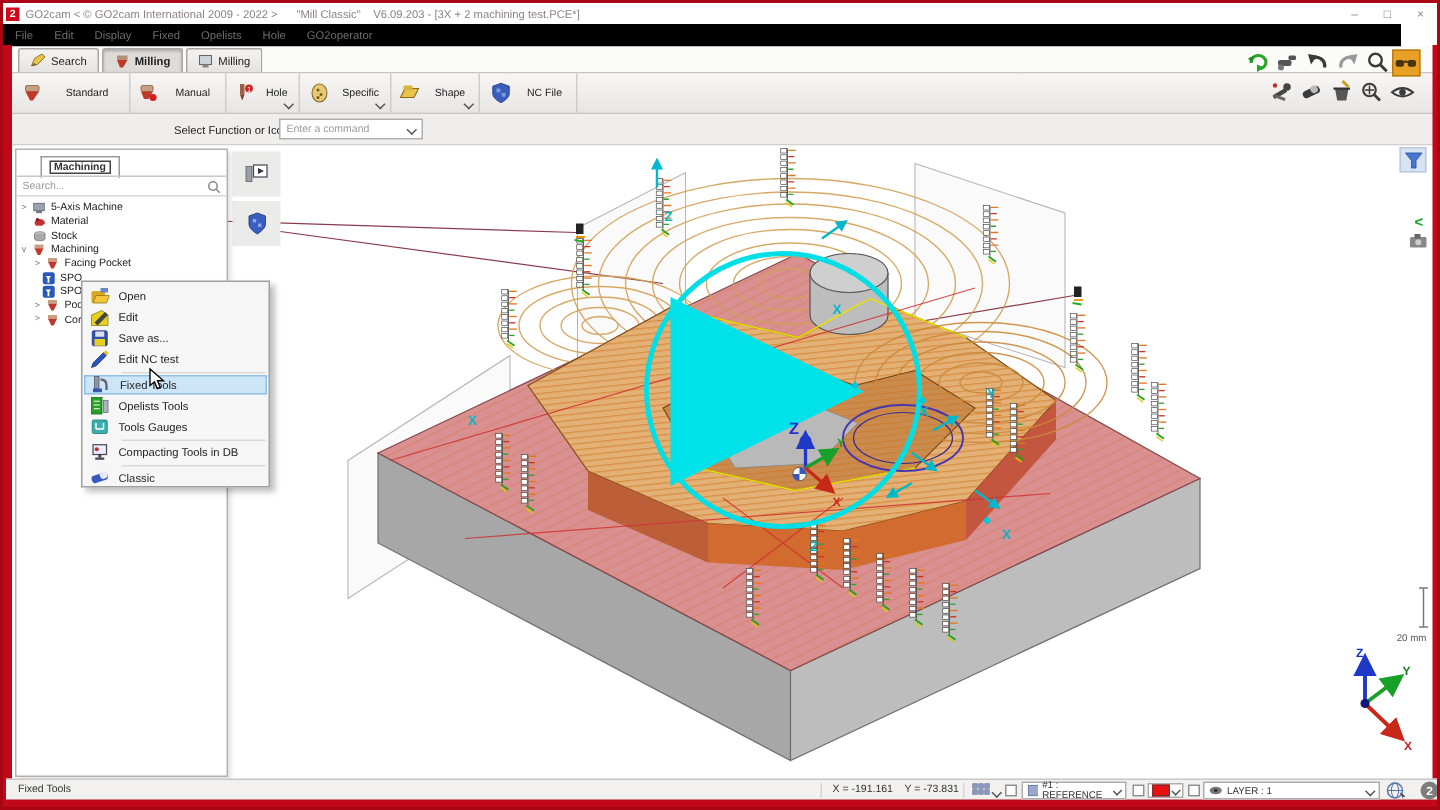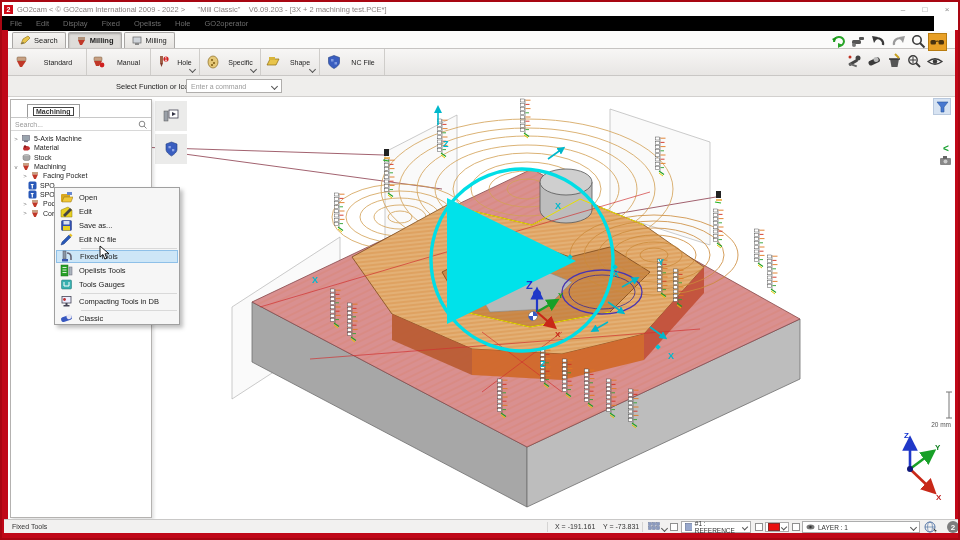--- a/index.html
+++ b/index.html
@@ -584,21 +584,21 @@
           <rect x="3.5" y="2" width="6" height="3.5" fill="#d8e0f0"></rect>
           <rect x="3" y="7" width="7" height="4.5" fill="#e8d020"></rect>
         </svg>
       <span class="mlabel">Save as...</span>
     </div>
     <div class="mrow" style="top:45px">
       <svg class="micon" width="13" height="13">
           <polygon points="1,12 4,11 11,4 9,2 2,9" fill="#2858b8" stroke="#1a3a80" stroke-width=".5"></polygon>
           <polygon points="9,2 11,4 12.5,2.5 10.5,0.5" fill="#e8c020"></polygon>
         </svg>
-      <span class="mlabel">Edit NC file</span>
+      <span class="mlabel">Edit NC test</span>
     </div>
     <div class="msep" style="top:60px"></div>
     <div class="mrow sel" style="top:62px">
       <svg class="micon" width="13" height="13">
           <rect x="2" y="1" width="3" height="8" fill="#8a96a4" stroke="#556" stroke-width=".5"></rect>
           <path d="M6,3 Q10,3 10,7 L10,10" fill="none" stroke="#667" stroke-width="1.6"></path>
           <rect x="1" y="9" width="6" height="2.5" fill="#3858b0"></rect>
         </svg>
       <span class="mlabel">Fixed Tools</span>
     </div>

